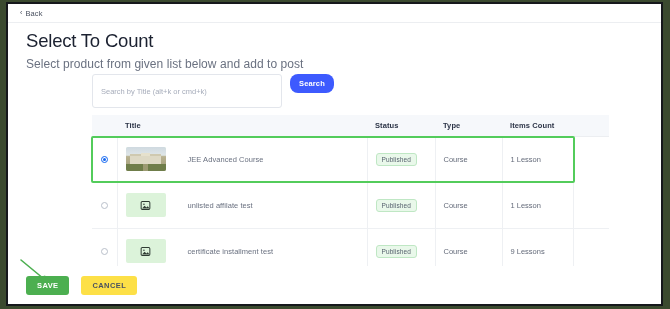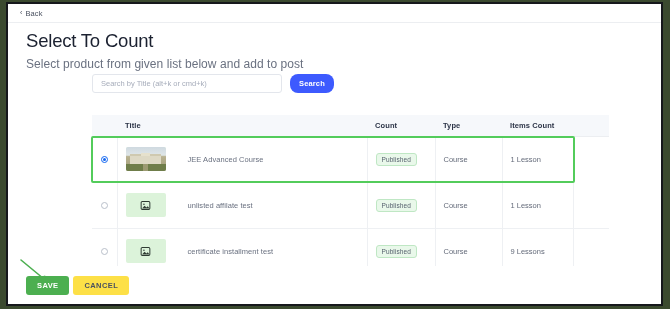--- a/index.html
+++ b/index.html
@@ -93,21 +93,21 @@
   .search-row {
     position: absolute;
     left: 84px;
     top: 70px;
     display: flex;
     align-items: stretch;
     gap: 8px;
   }
   .search-input {
     width: 190px;
-    height: 19px;
+    height: 34px;
     box-sizing: border-box;
     border: 1px solid #e3e6ec;
     border-radius: 3px;
     background: #ffffff;
     font-family: "Liberation Sans", sans-serif;
     font-size: 7.5px;
     color: #3d4455;
     padding: 0 8px;
     outline: none;
   }
@@ -307,21 +307,21 @@
   .action-bar {
     position: absolute;
     left: 0;
     right: 0;
     bottom: 0;
     height: 38px;
     background: #ffffff;
     display: flex;
     align-items: center;
     padding-left: 18px;
-    gap: 4px;
+    gap: 12px;
     z-index: 6;
   }
   .btn {
     height: 19px;
     border: none;
     border-radius: 3px;
     font-family: "Liberation Sans", sans-serif;
     font-size: 7.5px;
     font-weight: 700;
     letter-spacing: .4px;
@@ -371,21 +371,21 @@
         <input class="search-input" type="text" placeholder="Search by Title (alt+k or cmd+k)" style="">
         <button class="search-btn">Search</button>
       </div>
 
       <div class="table-wrap">
         <table class="embed-table">
           <thead>
             <tr>
               <th class="col-radio"></th>
               <th class="col-title">Title</th>
-              <th class="col-status">Count</th>
+              <th class="col-status">Status</th>
               <th class="col-type">Type</th>
               <th class="col-items">Items Count</th>
               <th class="col-end"></th>
             </tr>
           </thead>
           <tbody>
 
             <tr class="row-selected">
               <td class="col-radio">
                 <span class="radio checked"></span>

